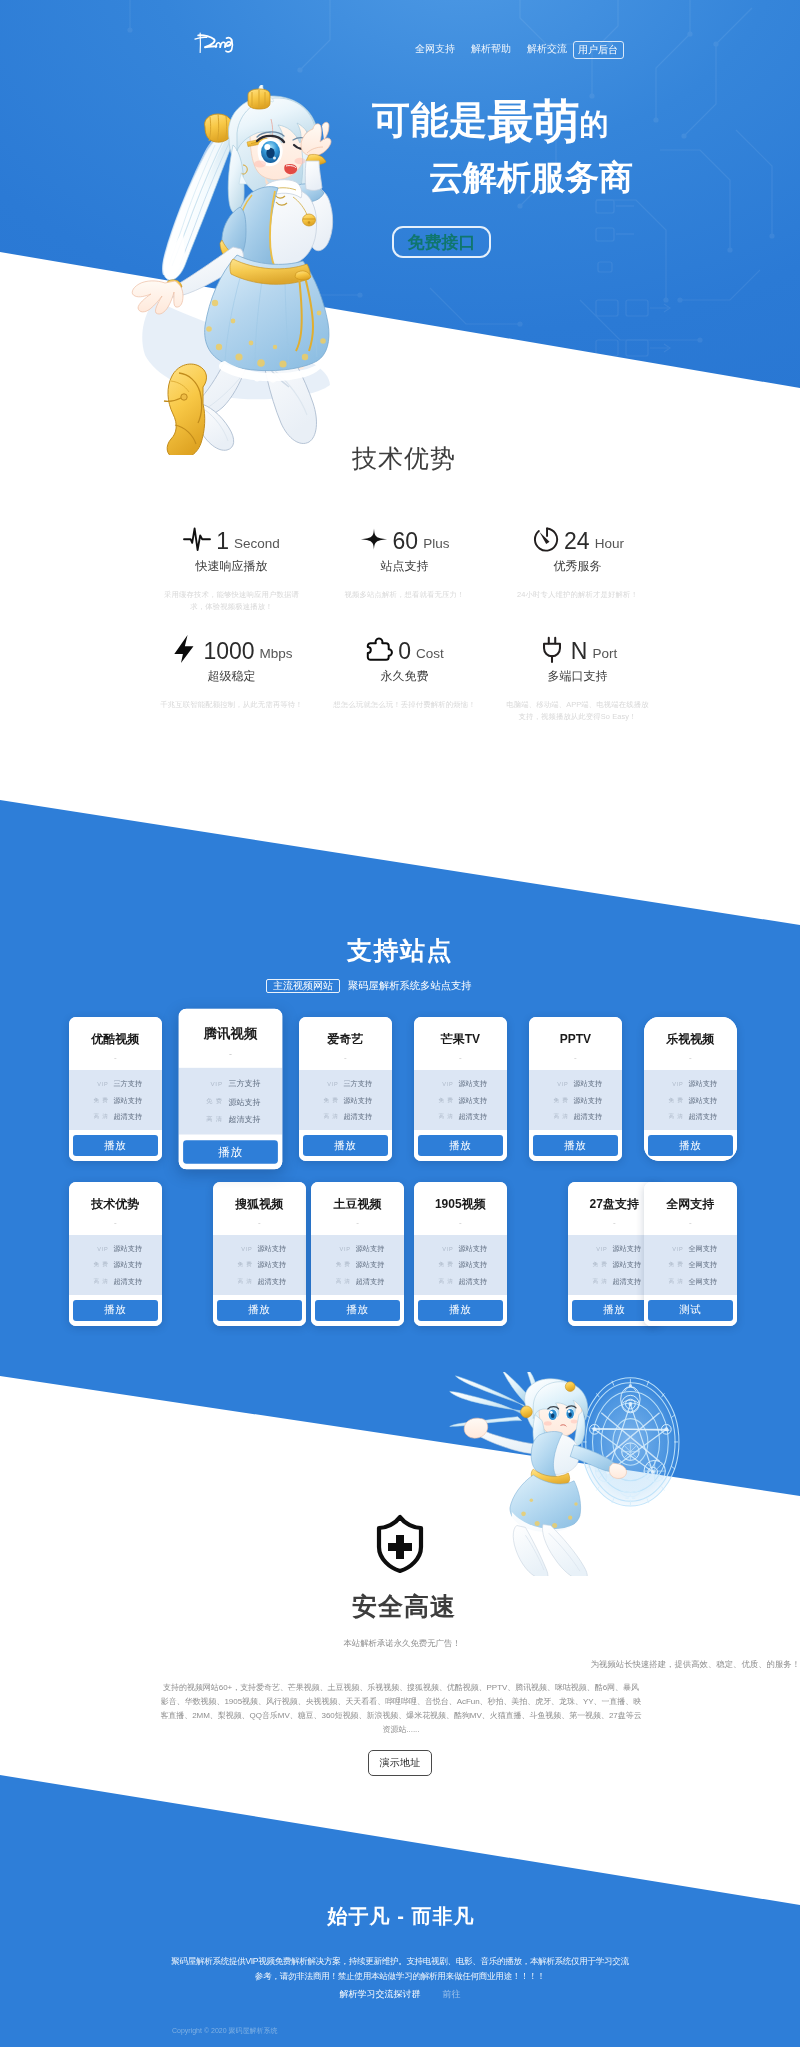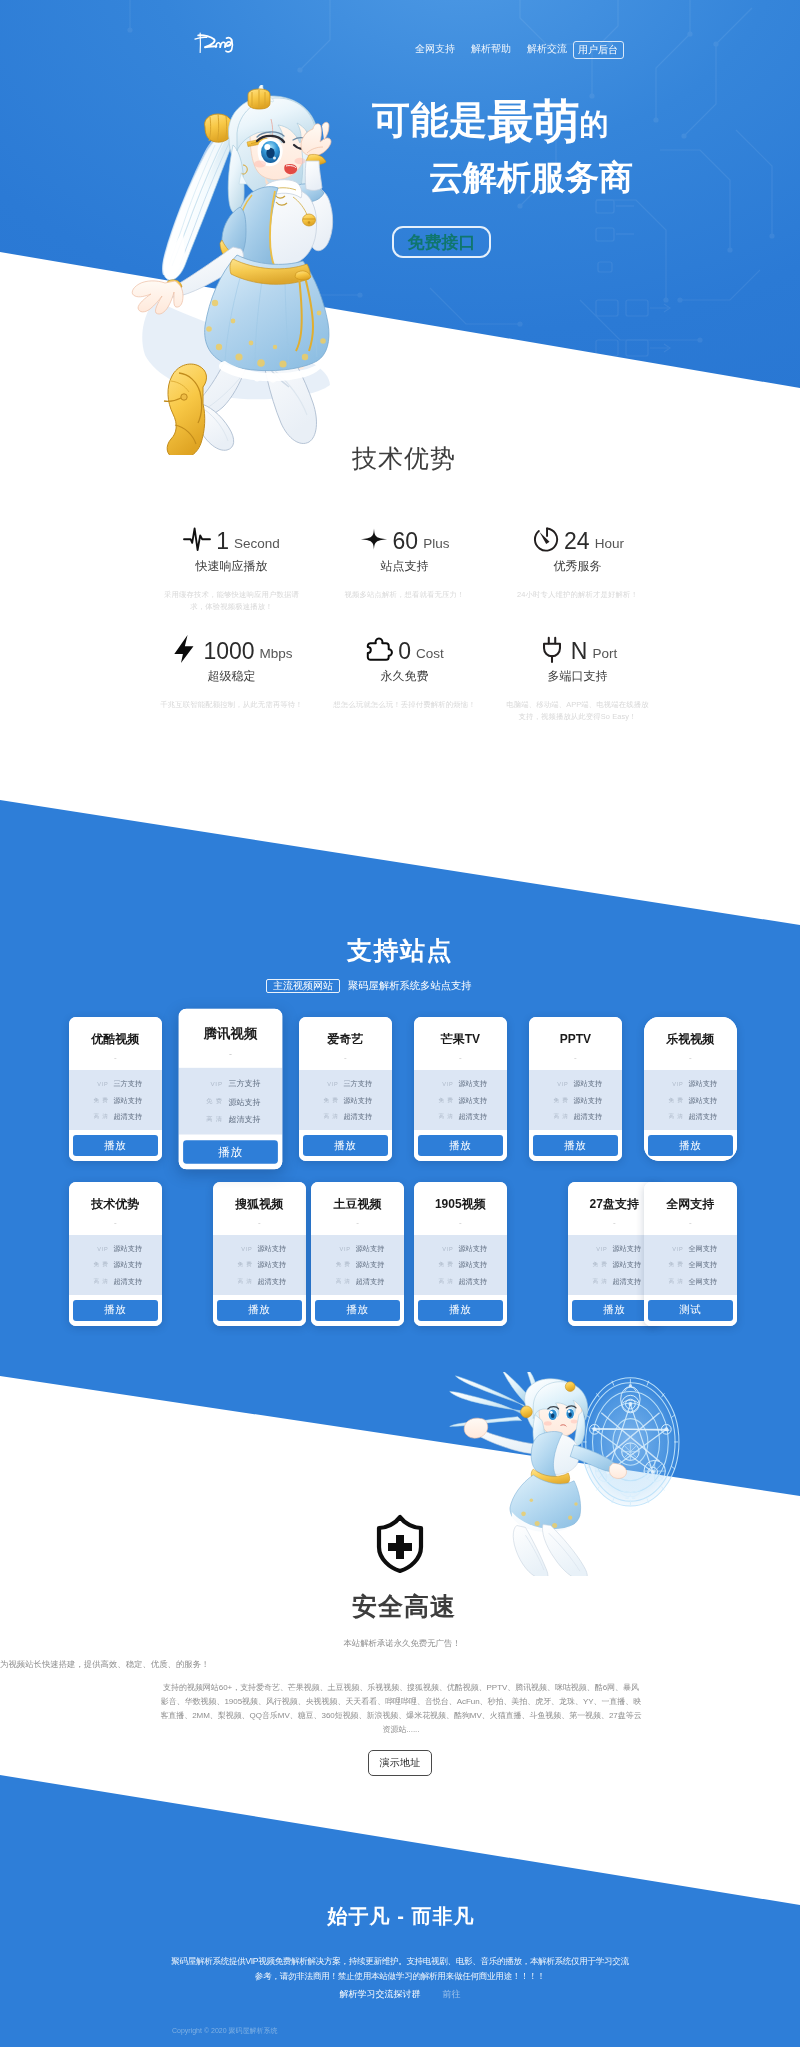--- a/index.html
+++ b/index.html
@@ -67,21 +67,21 @@
 .crv{font-size:7.2px;color:#5f6d80;white-space:nowrap}
 .card-btm{height:31px;padding:5px 4px;background:#fff}
 .card-btn{height:21px;background:#2e7ed8;border-radius:3px;color:#fff;font-size:10.5px;
   display:flex;align-items:center;justify-content:center;letter-spacing:.5px}
 
 
 .safety{position:absolute;left:0;top:0;width:800px;height:2047px;z-index:4;pointer-events:none}
 .shield{position:absolute;left:374px;top:1513px;width:52px;height:62px}
 .safety-title{position:absolute;left:4px;top:1591px;width:800px;text-align:center;font-size:25px;color:#3d3d3d;letter-spacing:1px;line-height:30px}
 .safety-l1{position:absolute;left:2px;top:1637px;width:800px;text-align:center;font-size:8.4px;color:#8e8e8e;line-height:12px}
-.safety-l2{position:absolute;left:0;top:1658px;width:800px;text-align:left;font-size:8.4px;color:#8e8e8e;line-height:12px}
+.safety-l2{position:absolute;left:0;top:1658px;width:800px;text-align:right;font-size:8.4px;color:#8e8e8e;line-height:12px}
 .safety-p{position:absolute;left:160px;top:1681px;width:482px;text-align:center;font-size:8px;color:#8e8e8e;line-height:14px;letter-spacing:-0.05px}
 .safety-btn{position:absolute;left:368px;top:1750px;pointer-events:auto;width:64px;height:26px;border:1px solid #4a4a4a;border-radius:5px;
   font-size:10px;color:#222;display:flex;align-items:center;justify-content:center;letter-spacing:.3px;background:#fff}
 .magic{position:absolute;left:440px;top:1372px;width:272px;height:204px;z-index:3;pointer-events:none}
 
 
 .footer{position:absolute;left:0;top:0;width:800px;height:2047px;overflow:hidden;pointer-events:none;z-index:2}
 .footer-bg{position:absolute;left:0;top:0;width:800px;height:2047px;background:#2e7ed8;
   clip-path:polygon(0 1775px,800px 1905px,800px 2047px,0 2047px)}
 .footer-title{position:absolute;left:1px;top:1903px;width:800px;text-align:center;font-size:20px;color:#fff;letter-spacing:1px;line-height:26px}

